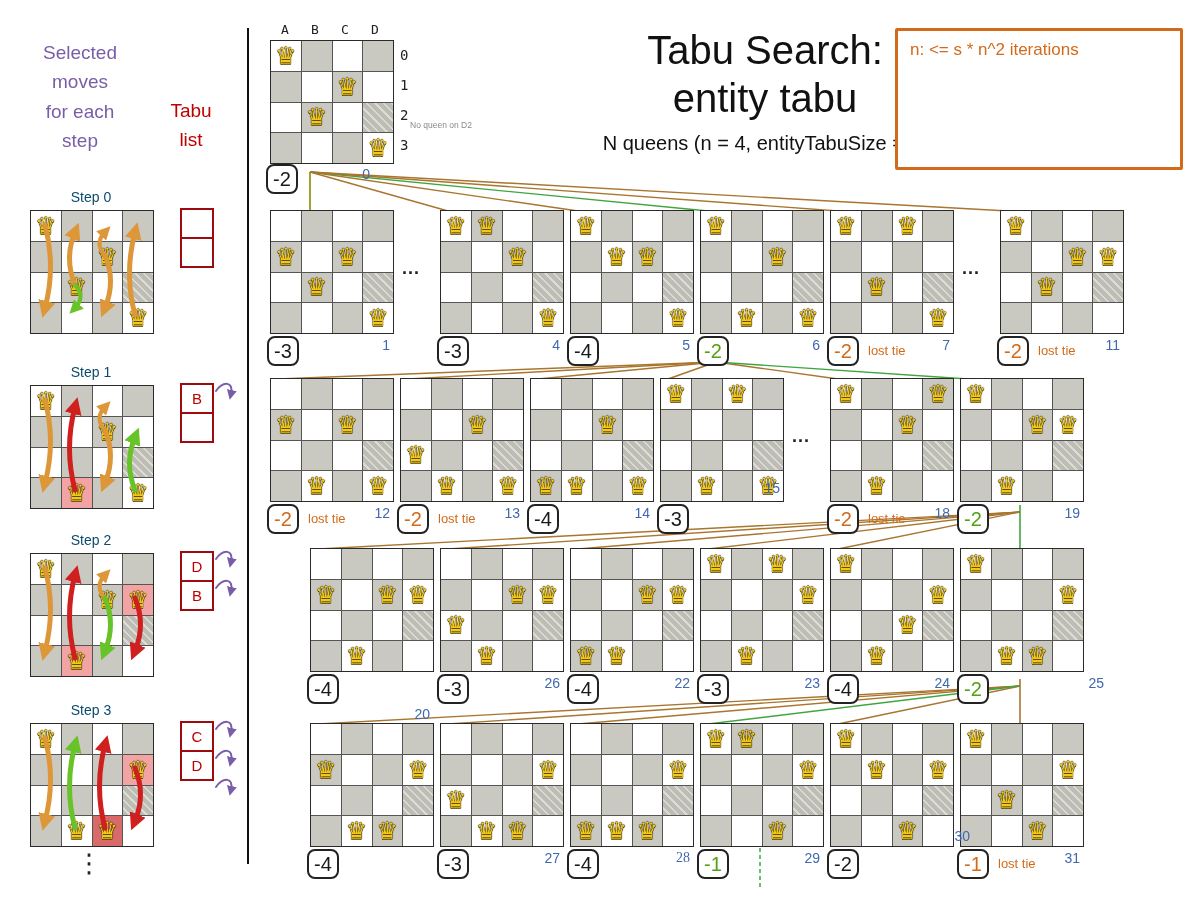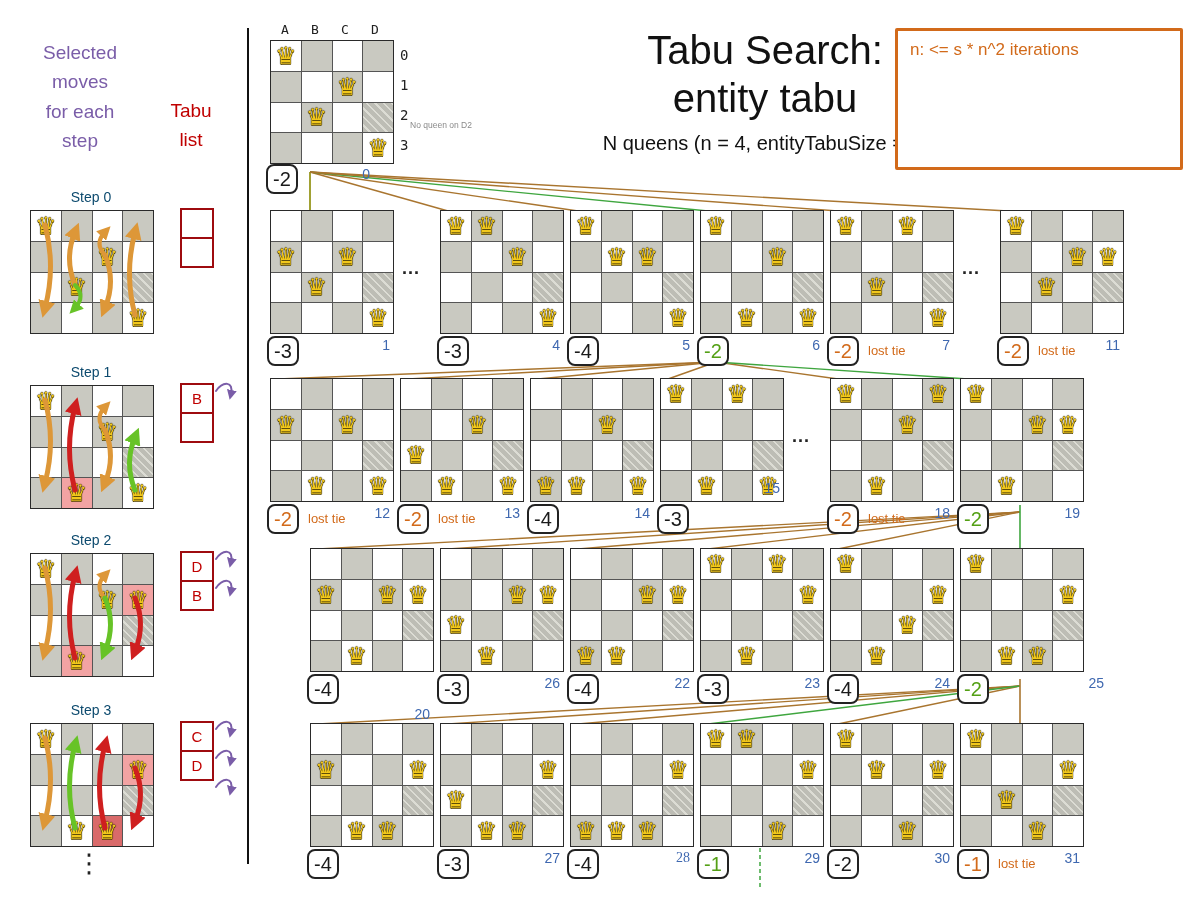--- a/index.html
+++ b/index.html
@@ -779,21 +779,21 @@
         <div class="cell light"></div>
         <div class="cell hatch"></div>
         <div class="cell dark"></div>
         <div class="cell light"></div>
         <div class="cell dark">
           <span class="queen">♛</span>
         </div>
         <div class="cell light"></div>
       </div>
       <div class="score t-black" style="position: absolute; left: 827px; top: 849px;">-2</div>
-      <div class="iter" style="position: absolute; left: 830px; top: 850px;">30</div>
+      <div class="iter" style="position: absolute; left: 830px; top: 828px; padding-left: 20px;">30</div>
       <div class="board" style="position: absolute; left: 960px; top: 723px;">
         <div class="cell light">
           <span class="queen">♛</span>
         </div>
         <div class="cell dark"></div>
         <div class="cell light"></div>
         <div class="cell dark"></div>
         <div class="cell dark"></div>
         <div class="cell light"></div>
         <div class="cell dark"></div>

